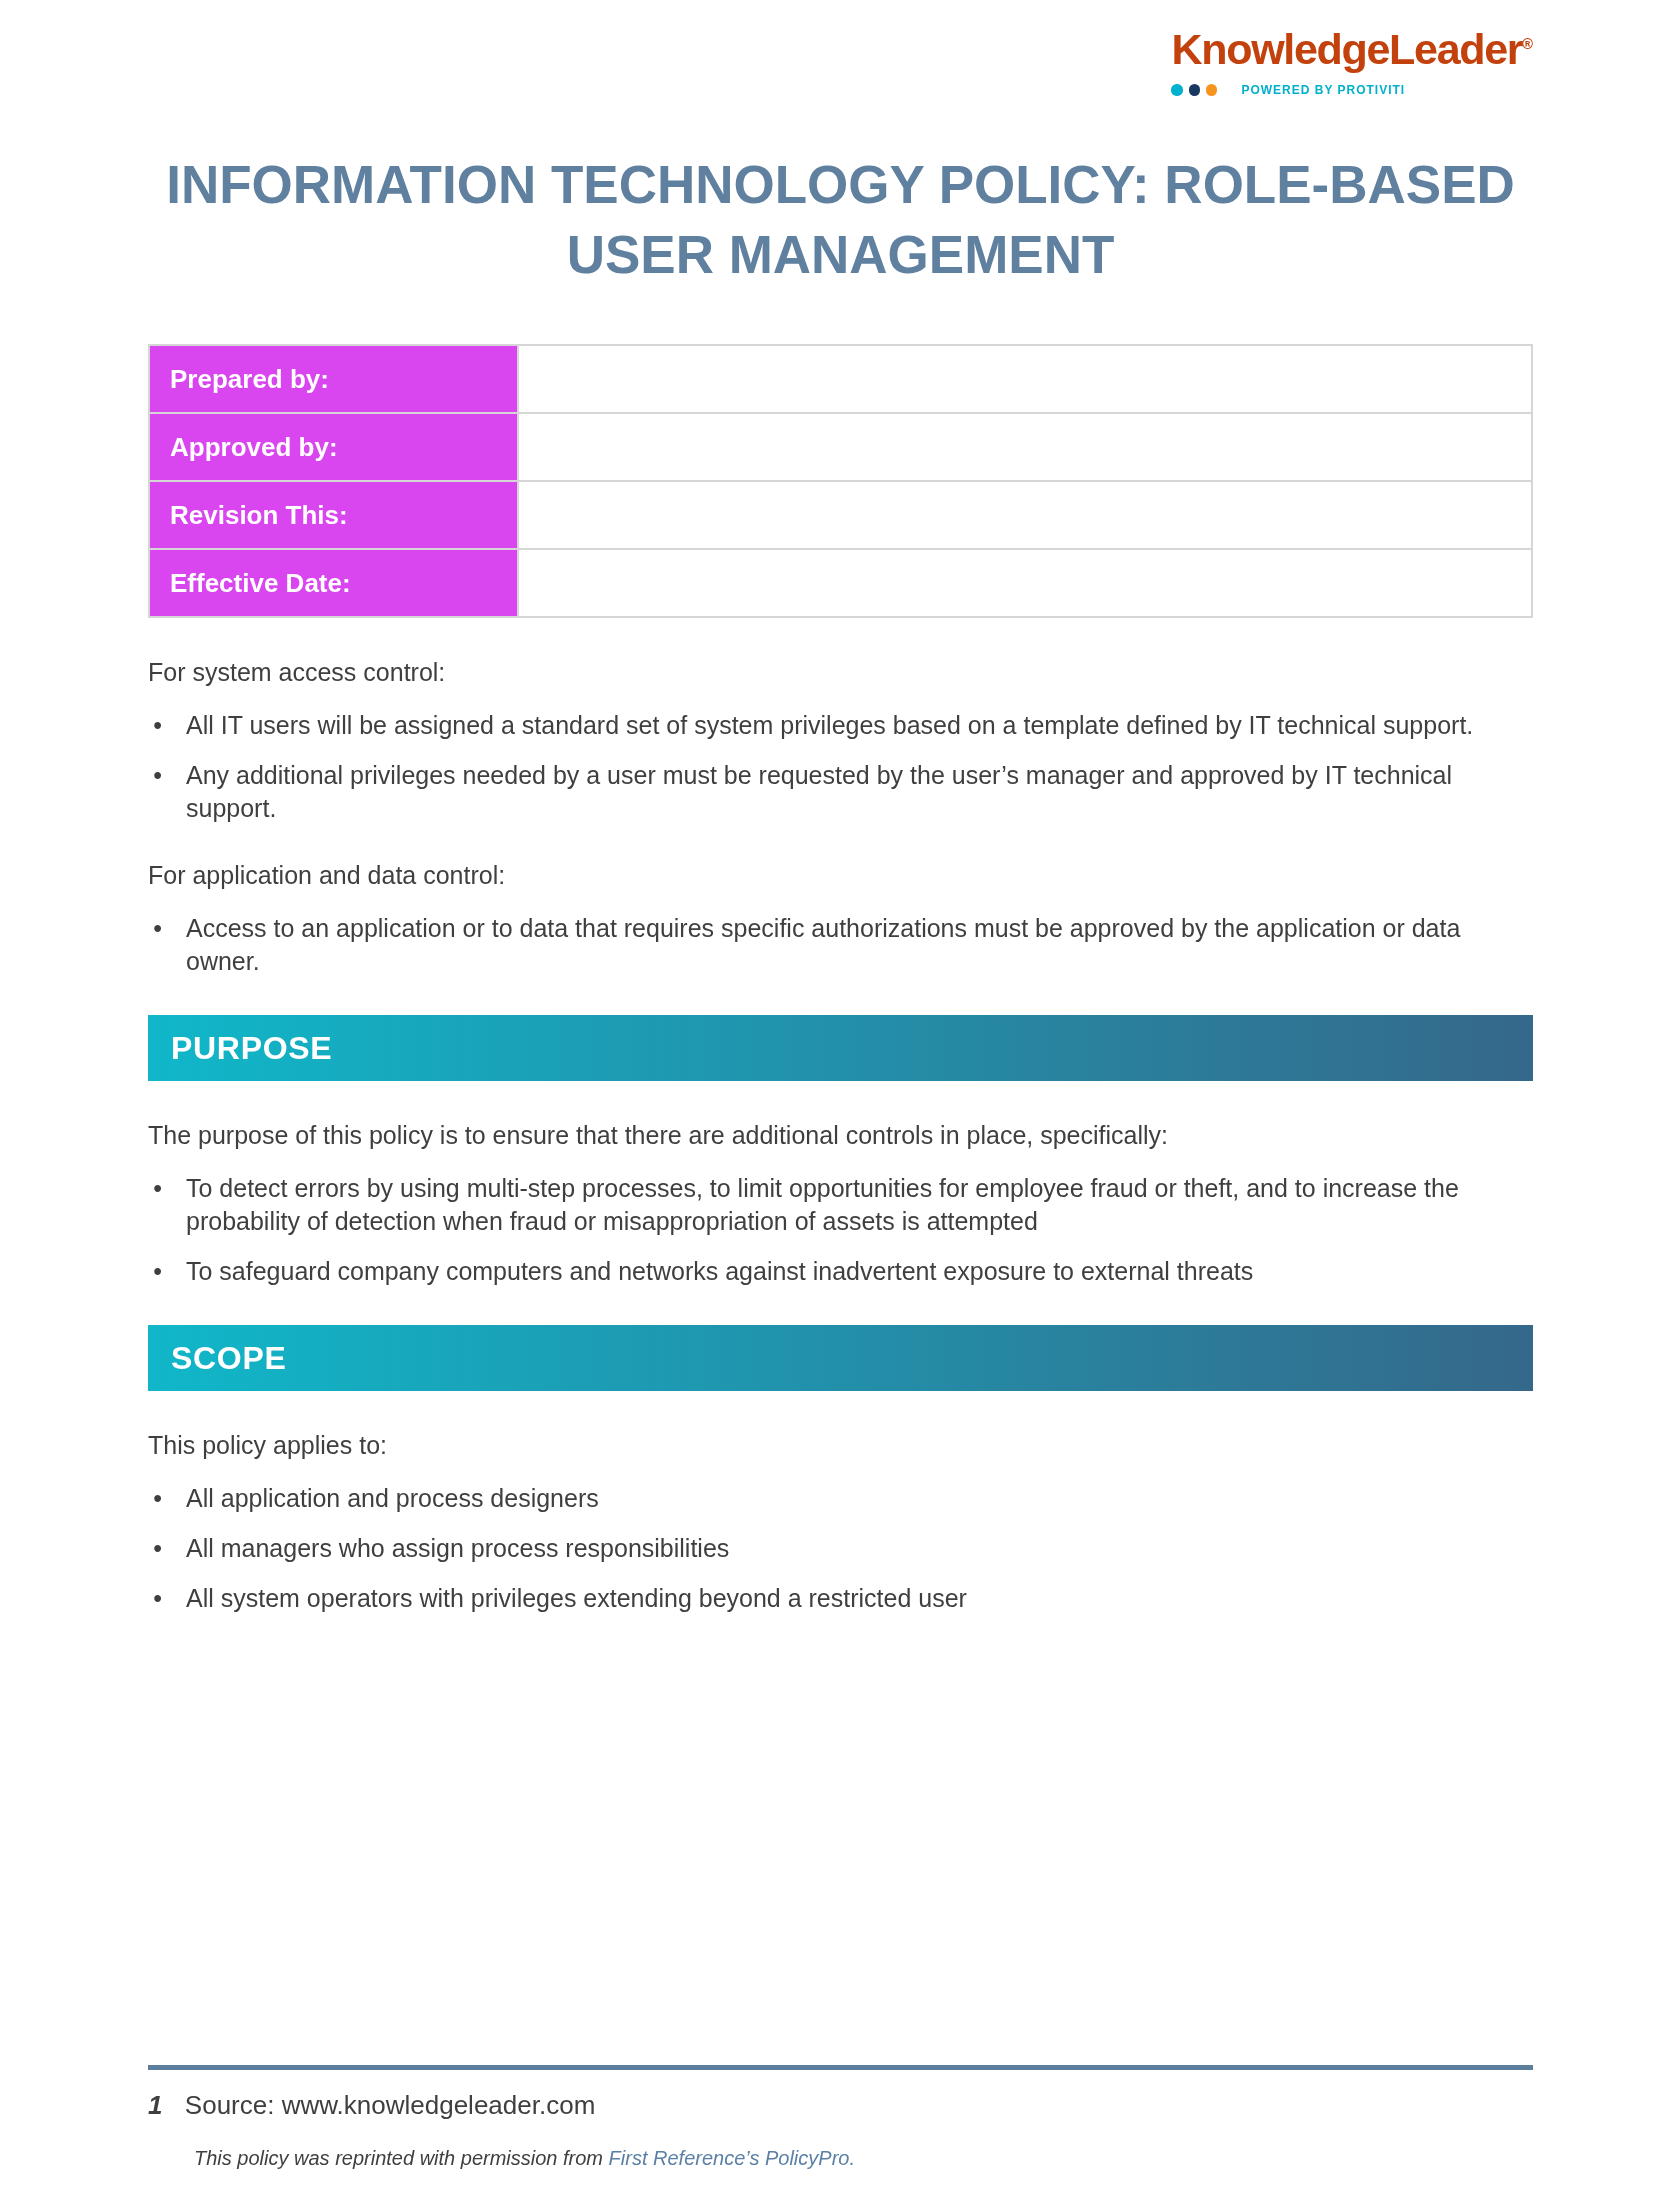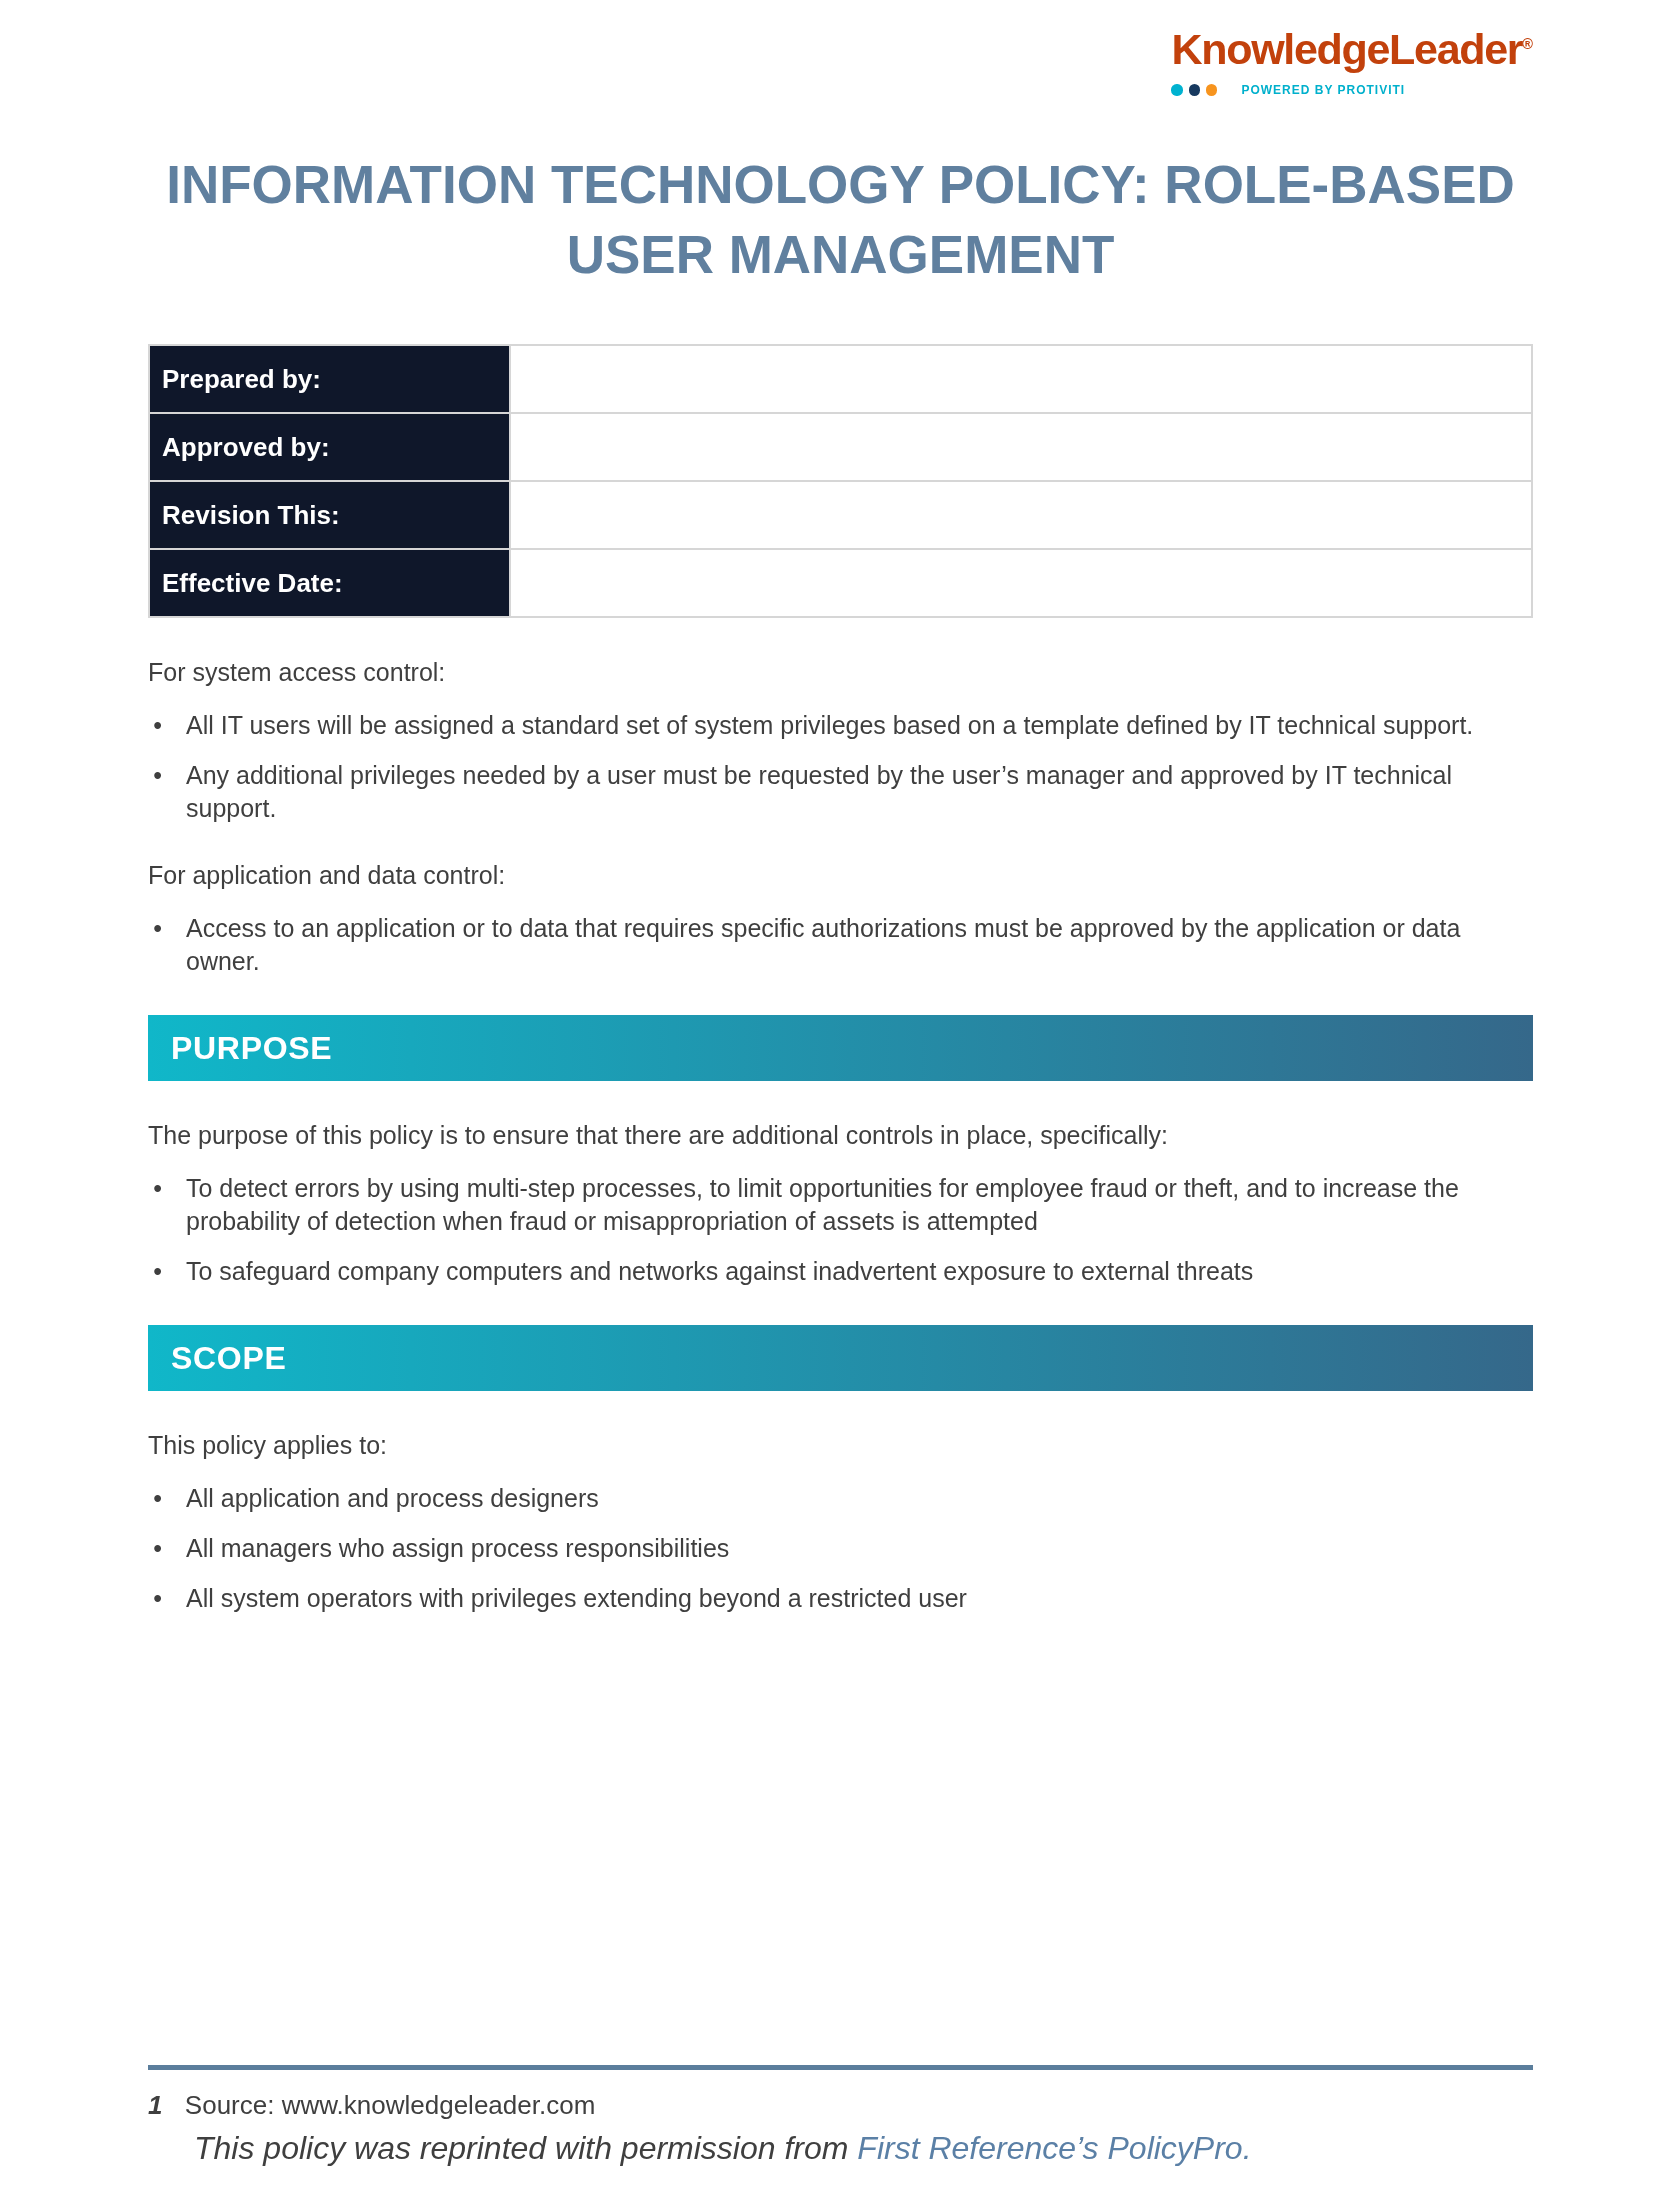--- a/index.html
+++ b/index.html
@@ -35,22 +35,22 @@
   
   .title {
     margin-top: 53px; text-align: center;
     color: #60809f; font-size: 53px; font-weight: bold; line-height: 70px;
   }
 
   
   table.meta { width: 100%; border-collapse: collapse; margin-top: 54px; }
   table.meta td { border: 2px solid #d6d6d6; height: 64px; }
   td.meta-label {
-    background: #0f172a; color: #ffffff; font-weight: bold;
-    font-size: 26px; padding-left: 12px; width: 346px;
+    background: #d946ef; color: #ffffff; font-weight: bold;
+    font-size: 26px; padding-left: 20px; width: 346px;
   }
   td.meta-value { background: #ffffff; }
 
   
   .section-bar {
     margin-top: 37px; height: 66px;
     background: linear-gradient(90deg, #10b7c9 0%, #35688a 100%);
     display: flex; align-items: center; padding-left: 23px;
     color: #ffffff; font-size: 32px; font-weight: bold; letter-spacing: 0.7px;
   }
@@ -68,21 +68,21 @@
     content: "\2022"; position: absolute; left: 5.3px; top: 0;
     font-size: 25px; color: #3f3f3f;
   }
 
   
   .footer { position: absolute; left: 148px; right: 145px; top: 2065px; }
   .footer-rule { height: 4.6px; background: #5b7e9c; }
   .footnote-row { display: flex; align-items: baseline; margin-top: 20px; }
   .footnote-number { font-size: 26px; font-weight: bold; font-style: italic; }
   .footnote-source { font-size: 26px; margin-left: 22.4px; }
-  .reprint-line { margin-top: 9px; margin-left: 46px; font-size: 32px; font-style: italic; }
+  .reprint-line { margin-top: 26px; margin-left: 46px; font-size: 20px; font-style: italic; }
   .reprint-link { color: #5b80a6; text-decoration: none; font-style: italic; }
 </style>
 </head>
 <body>
 
 <div class="page">
   <div class="content">
 
     <div class="header">
       <div class="logo-block">

